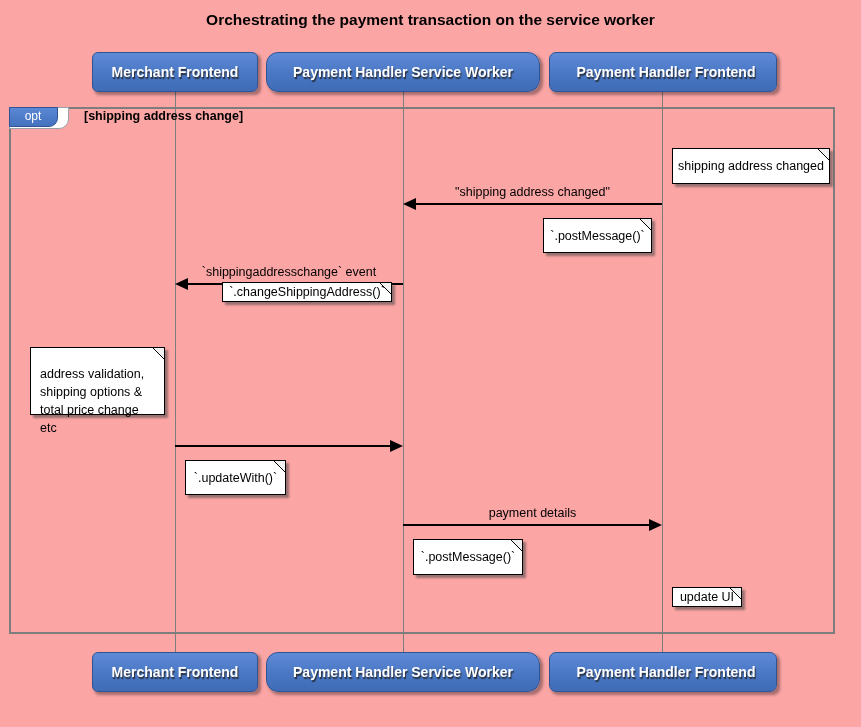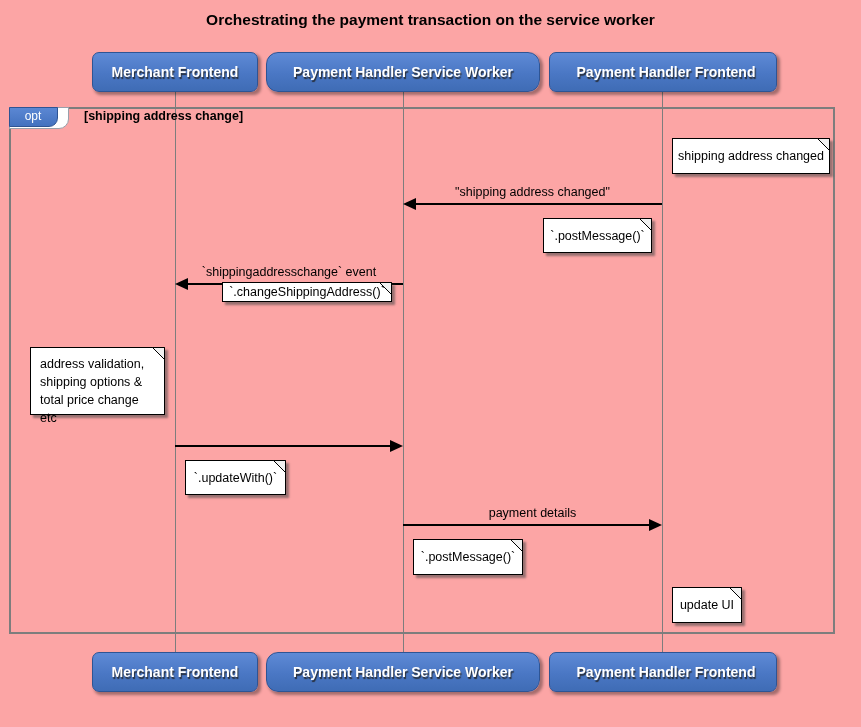--- a/index.html
+++ b/index.html
@@ -14,21 +14,21 @@
   
   .actor{
     position:absolute;height:40px;box-sizing:border-box;
     background:linear-gradient(180deg,#5e8ad6 0%,#4a77c4 55%,#3f6cb5 100%);
     border:1.5px solid #2e5494;border-radius:7px;
     color:#fff;font-weight:bold;font-size:14px;
     display:flex;align-items:center;justify-content:center;
     text-shadow:1px 1.5px 1px rgba(35,35,35,0.85);
     box-shadow:2.5px 2.5px 3px rgba(0,0,0,0.35);
   }
-  .actor.a1{left:92px;width:166px;}
+  .actor.a1{left:92px;width:166px;border-radius:6px;}
   .actor.a2{left:266px;width:274px;border-radius:12px;}
   .actor.a3{left:549px;width:228px;padding-left:6px;}
   .actors-top .actor{top:52px;}
   .actors-bottom .actor{top:652px;}
   
   .lifeline{position:absolute;top:92px;height:560px;width:1.5px;background:#7d7d7d;}
   .lifeline.l1{left:174.5px;}
   .lifeline.l2{left:402.5px;}
   .lifeline.l3{left:661.5px;}
   
@@ -59,21 +59,21 @@
   .head-left{border-right:13px solid #000;}
   .head-right{border-left:13px solid #000;}
   
   .note{
     position:absolute;background:#fff;border:1px solid #000;box-sizing:border-box;
     box-shadow:3px 3px 2px rgba(70,70,70,0.55);
     font-size:12.5px;display:flex;align-items:center;justify-content:center;
     padding:2px 6px;white-space:nowrap;
   }
   .note .fold{position:absolute;top:-1px;right:-1px;}
-  .note.multiline{display:block;text-align:left;padding:7px 9px;line-height:1.45;white-space:normal;}
+  .note.multiline{display:block;text-align:left;padding:17px 9px;line-height:1.45;white-space:normal;}
   .note.multiline span{display:block;}
   .watermark{
     position:absolute;right:8px;top:703px;font-size:14.5px;color:#0a0a0a;
   }
 </style>
 </head>
 <body>
 
 <div id="canvas">
 
@@ -87,21 +87,21 @@
     <div class="actor a1">Merchant Frontend</div>
     <div class="actor a2">Payment Handler Service Worker</div>
     <div class="actor a3">Payment Handler Frontend</div>
   </div>
 
   <div class="frame"></div>
   <div class="opt-tab-back"></div>
   <div class="opt-tab">opt</div>
   <div class="condition">[shipping address change]</div>
 
-  <div class="note" style="left:672px;top:138px;width:158px;height:36px;">
+  <div class="note" style="left:672px;top:148px;width:158px;height:36px;">
     <span>shipping address changed</span>
     <svg class="fold" width="13" height="13" viewBox="0 0 13 13">
         <path d="M0.5 0.5 L12.5 0.5 L12.5 12.5 Z" fill="#f1f1f1" stroke="#000" stroke-width="1"></path>
       </svg>
   </div>
 
   <div class="msg-label" style="left:403px;width:259px;top:185px;">"shipping address changed"</div>
   <div class="msg-line" style="left:414px;top:203px;width:248px;"></div>
   <div class="head head-left" style="left:403px;top:198px;"></div>
 
@@ -146,21 +146,21 @@
   <div class="msg-line" style="left:403px;top:524px;width:247px;"></div>
   <div class="head head-right" style="left:649px;top:519px;"></div>
 
   <div class="note" style="left:413px;top:539px;width:110px;height:36px;">
     <span>`.postMessage()`</span>
     <svg class="fold" width="13" height="13" viewBox="0 0 13 13">
         <path d="M0.5 0.5 L12.5 0.5 L12.5 12.5 Z" fill="#f1f1f1" stroke="#000" stroke-width="1"></path>
       </svg>
   </div>
 
-  <div class="note" style="left:672px;top:587px;width:70px;height:36px;">
+  <div class="note" style="left:672px;top:587px;width:70px;height:20px;">
     <span>update UI</span>
     <svg class="fold" width="13" height="13" viewBox="0 0 13 13">
         <path d="M0.5 0.5 L12.5 0.5 L12.5 12.5 Z" fill="#f1f1f1" stroke="#000" stroke-width="1"></path>
       </svg>
   </div>
 
   <div class="actors-bottom">
     <div class="actor a1">Merchant Frontend</div>
     <div class="actor a2">Payment Handler Service Worker</div>
     <div class="actor a3">Payment Handler Frontend</div>

